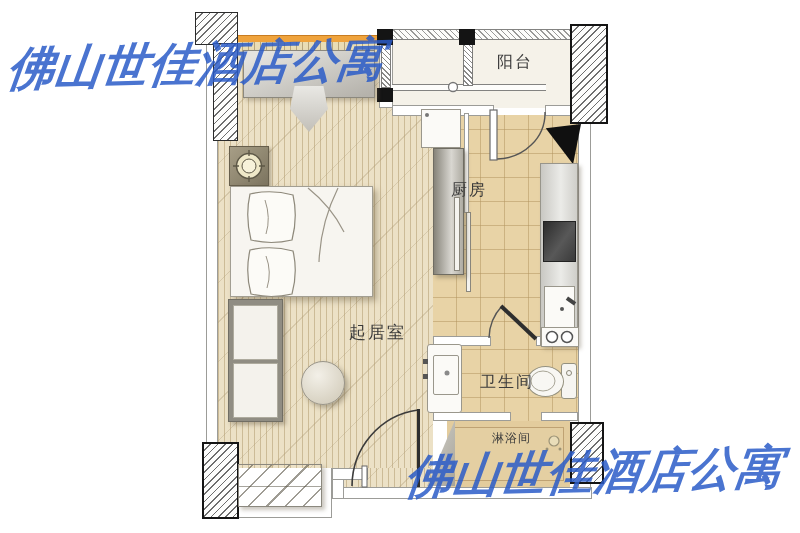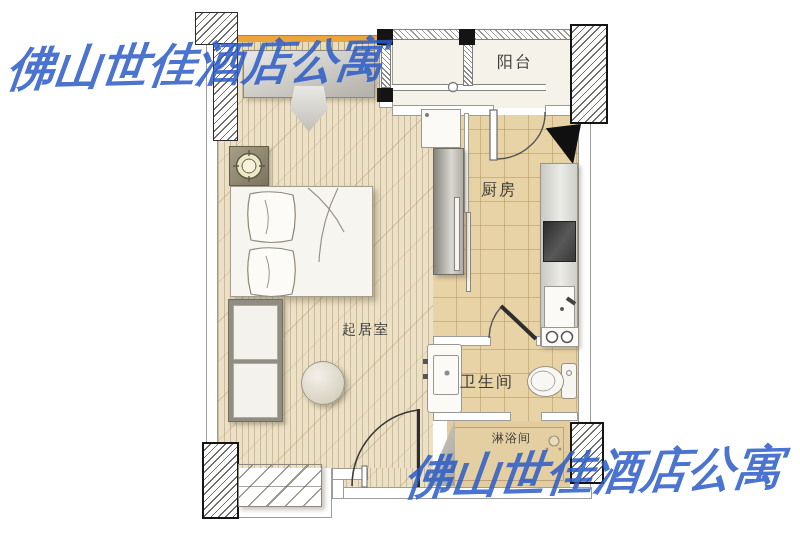--- a/index.html
+++ b/index.html
@@ -196,21 +196,21 @@
     <circle cx="554" cy="441" r="5" fill="#e9ddb9" stroke="#9b9276" stroke-width="1.2"></circle>
     <circle cx="547" cy="449" r="1.5" fill="#9b9276"></circle>
     <circle cx="560" cy="449" r="1.5" fill="#9b9276"></circle>
 
     <circle cx="453" cy="87" r="4.5" fill="#fff" stroke="#777" stroke-width="1.3"></circle>
 
     <circle cx="427" cy="115" r="2" fill="#777"></circle>
   </svg>
 
   <div class="room-label" style="left:497px;top:52px;z-index:50">阳台</div>
-  <div class="room-label" style="left:481px;top:180px;z-index:50">厨房</div>
-  <div class="room-label" style="left:342px;top:321px;font-size:14px;z-index:50">起居室</div>
-  <div class="room-label" style="left:460px;top:372px;font-size:16px;z-index:50">卫生间</div>
+  <div class="room-label" style="left:451px;top:180px;z-index:50">厨房</div>
+  <div class="room-label" style="left:349px;top:321px;font-size:17px;z-index:50">起居室</div>
+  <div class="room-label" style="left:480px;top:372px;font-size:16px;z-index:50">卫生间</div>
   <div class="room-label" style="left:492px;top:430px;font-size:12px;letter-spacing:1px;z-index:50">淋浴间</div>
 
   <div class="wm" style="left:8px;top:38px;">佛山世佳酒店公寓</div>
   <div class="wm" style="left:406px;top:446px;">佛山世佳酒店公寓</div>
 
 </div>
 
 </body></html>

